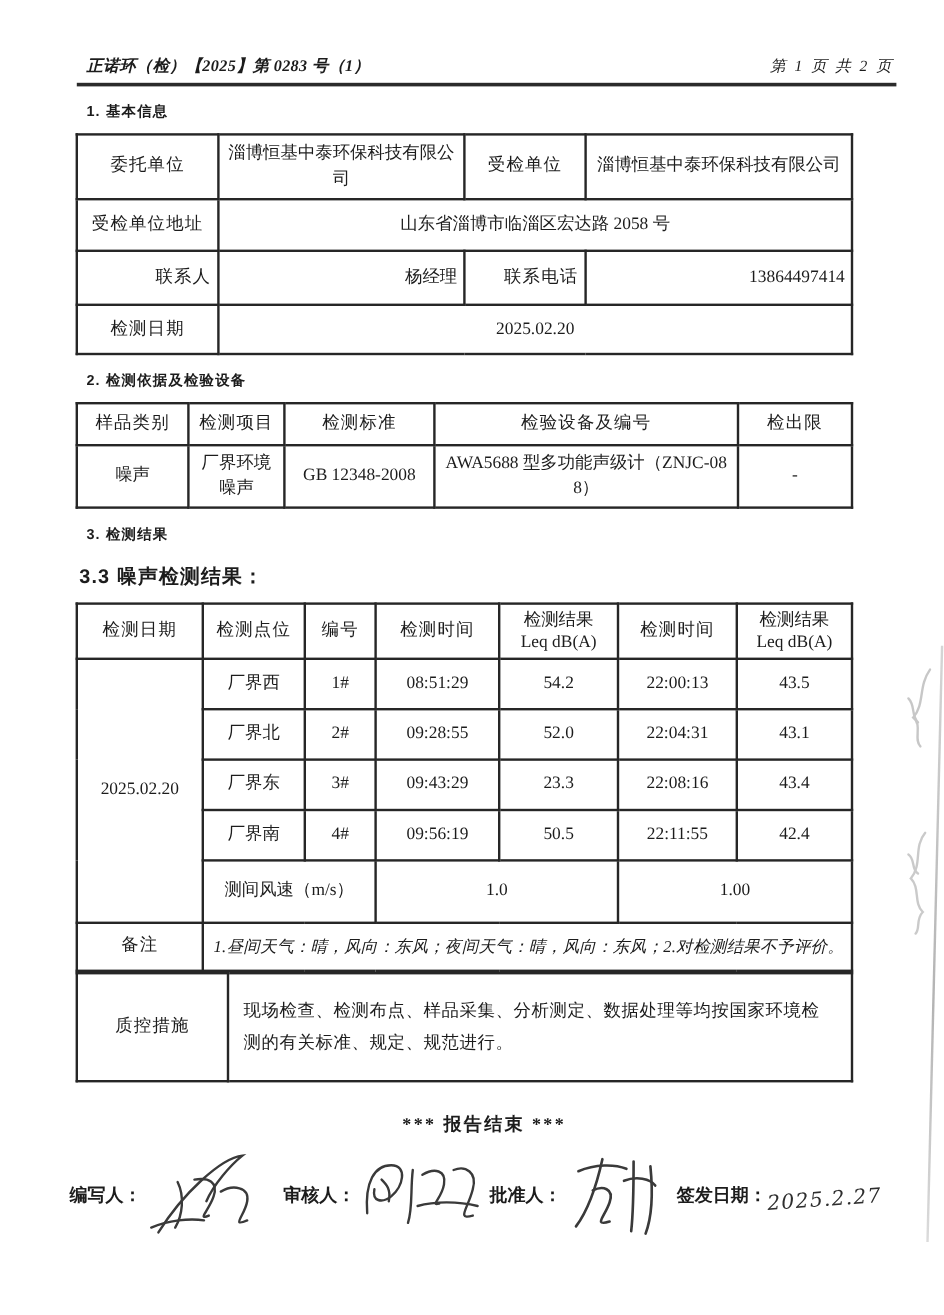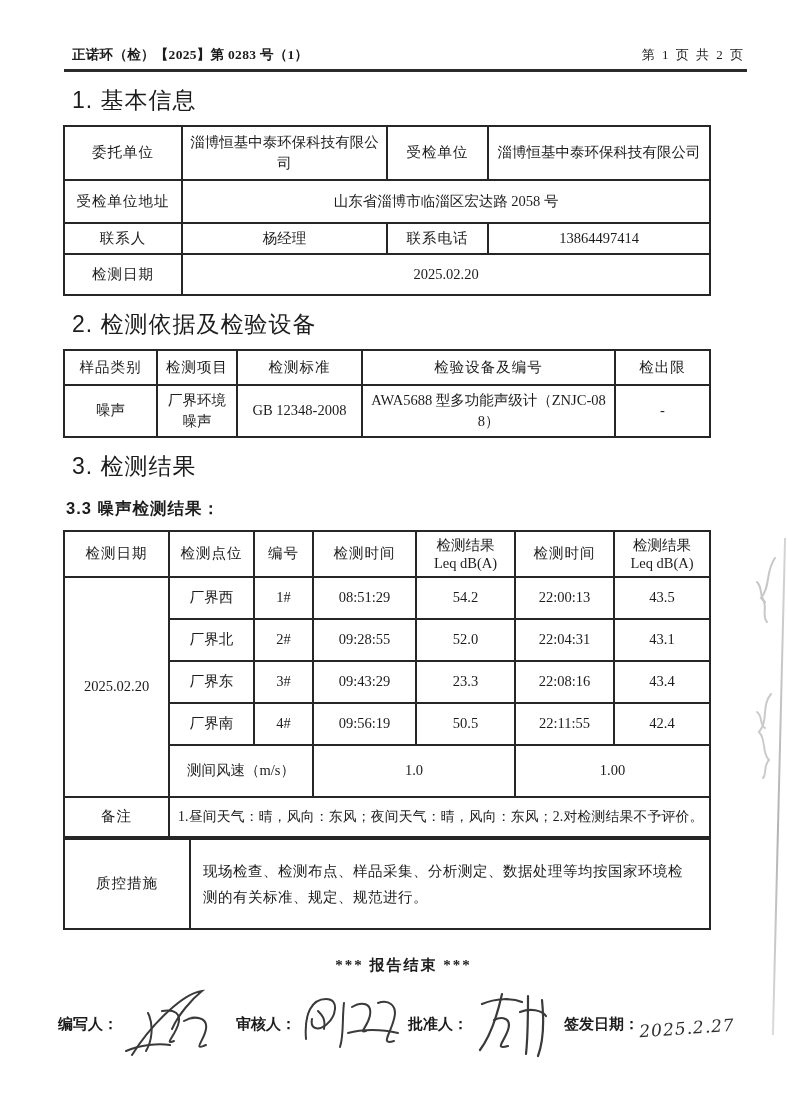--- a/index.html
+++ b/index.html
@@ -13,28 +13,29 @@
     overflow: hidden;
   }
   .page { position: relative; width: 787px; height: 1096px; }
 
   
   .doc-header {
     display: flex; justify-content: space-between; align-items: flex-end;
     margin: 0 40px 0 64px;
     padding: 46px 2px 5px 8px;
     border-bottom: 3px solid #2b2b2b;
+    font-style: italic;
   }
   .doc-number { font-size: 13.5px; font-weight: bold; letter-spacing: .3px; }
   .page-number { font-size: 13px; letter-spacing: 2px; }
 
   
   .section-title {
     font-family: "Liberation Sans", sans-serif;
-    font-weight: normal; font-size: 23px;
+    font-weight: bold; font-size: 12px;
     margin: 13px 0 9px 72px;
     letter-spacing: 1px;
   }
   .section-subtitle {
     font-family: "Liberation Sans", sans-serif;
     font-weight: bold; font-size: 16.5px;
     margin: 16px 0 10px 66px;
     letter-spacing: 1px;
   }
 
@@ -50,33 +51,33 @@
     text-align: center;
     vertical-align: middle;
     font-size: 14.5px;
     padding: 3px 5px;
     line-height: 1.45;
     word-break: break-all;
   }
   .lbl { letter-spacing: 1px; }
   .t-basic tr:nth-child(1) td { height: 54px; }
   .t-basic tr:nth-child(2) td { height: 43px; }
-  .t-basic tr:nth-child(3) td { height: 31px; }
+  .t-basic tr:nth-child(3) td { height: 45px; text-align: right; }
   .t-basic tr:nth-child(4) td { height: 41px; }
 
   .t-basis tr:nth-child(1) td { height: 35px; }
   .t-basis tr:nth-child(2) td { height: 52px; }
 
   .t-noise tr.hdr td { height: 46px; }
   .t-noise tr.datarow td { height: 42px; }
   .t-noise tr.windrow td { height: 52px; }
   .t-noise tr.remarkrow td { height: 40px; }
   .hdr2 { line-height: 1.25; }
   .remark-text {
-    text-align: left; font-size: 13.8px; padding-left: 8px; letter-spacing: .2px;
+    text-align: left; font-size: 13.8px; padding-left: 8px; letter-spacing: .2px; font-style: italic;
   }
 
   .t-quality td { height: 90px; }
   .t-quality .q-text {
     text-align: left; padding: 6px 12px; line-height: 1.8; letter-spacing: .5px;
   }
 
   
   .end-line {
     text-align: center; font-weight: bold; font-size: 15px;

